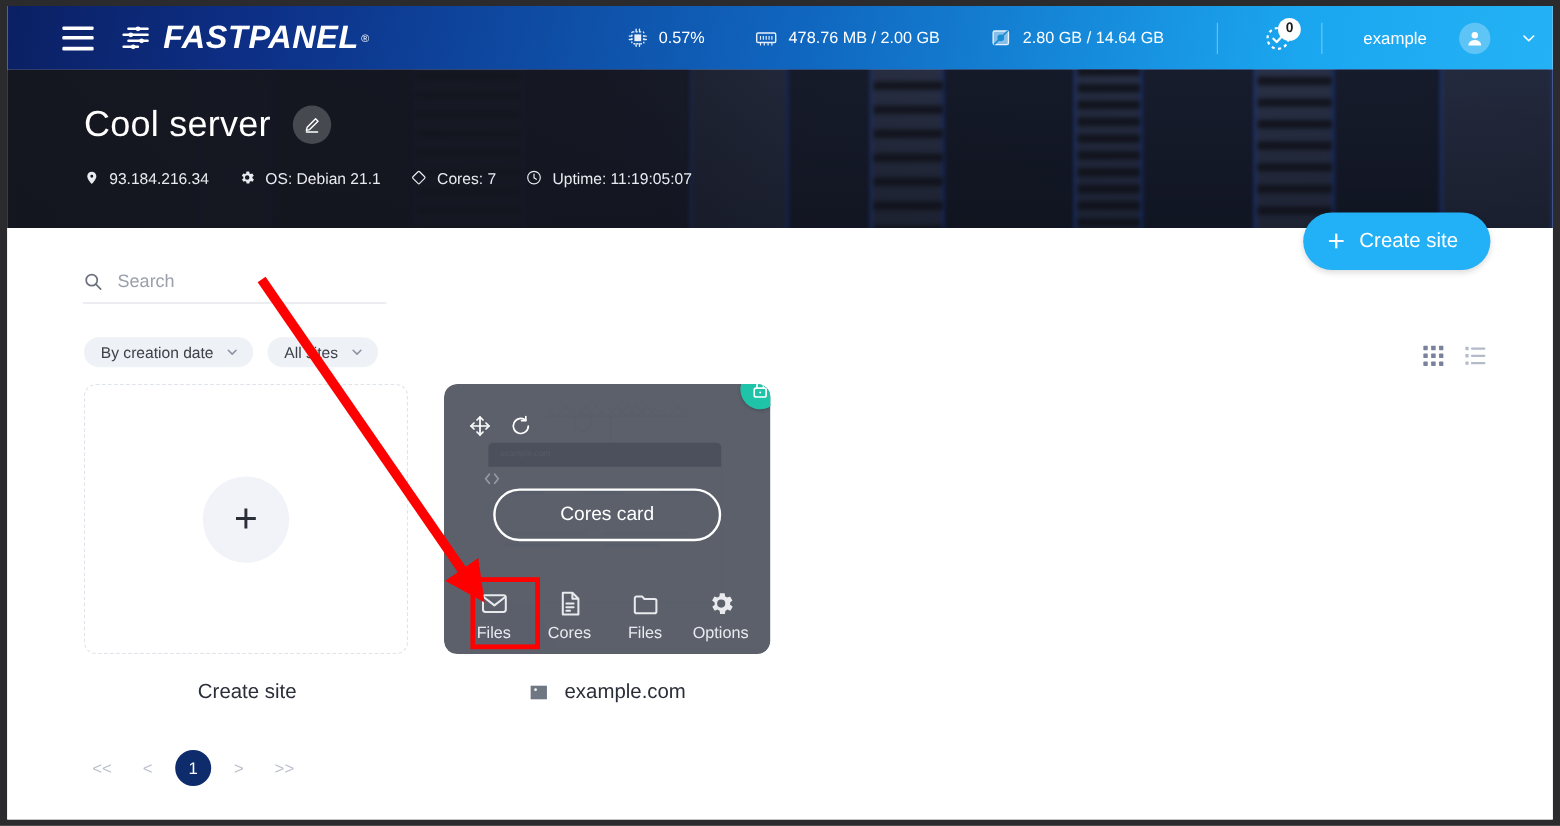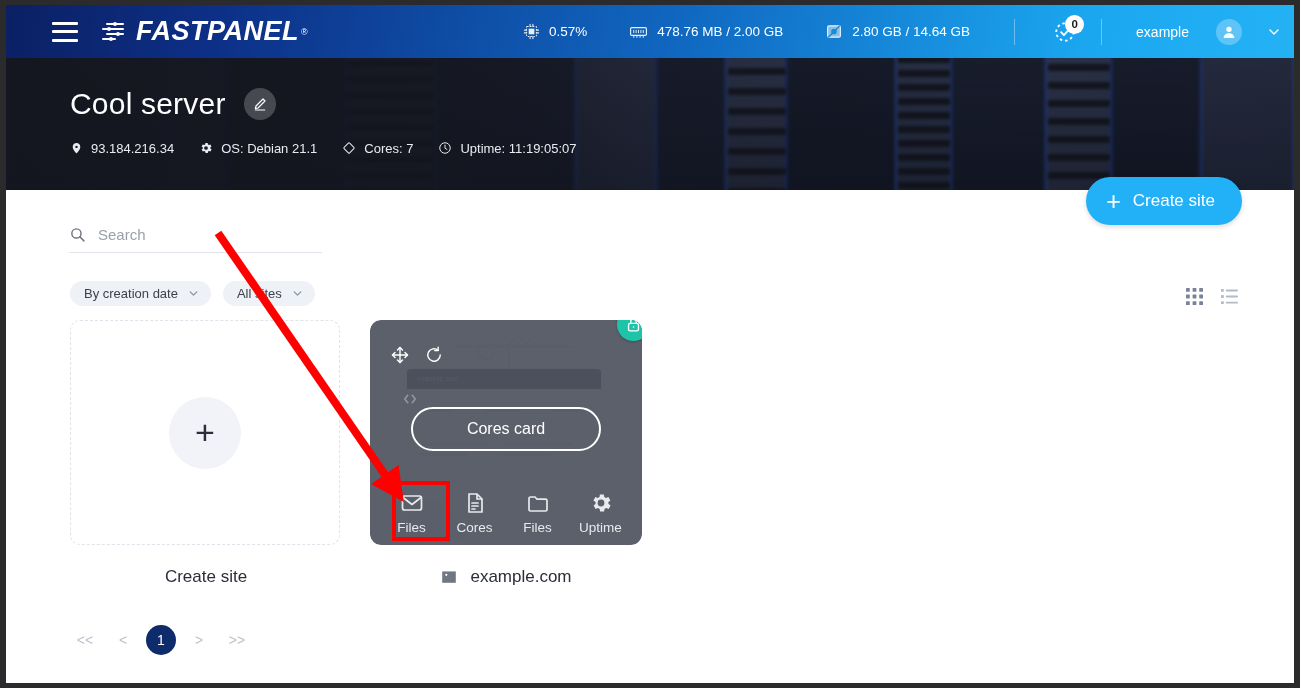--- a/index.html
+++ b/index.html
@@ -615,21 +615,21 @@
               <svg width="24" height="24" viewBox="0 0 24 24" fill="none" stroke="#e8eaee" stroke-width="1.7">
                 <path d="M3 7.5a1.5 1.5 0 0 1 1.5-1.5H9l2 2.2h8.5A1.5 1.5 0 0 1 21 9.7v8.8a1.5 1.5 0 0 1-1.5 1.5h-15A1.5 1.5 0 0 1 3 18.5z" stroke-linejoin="round"></path>
               </svg>
               <span class="lbl">Files</span>
             </div>
 
             <div class="card-action">
               <svg width="24" height="24" viewBox="0 0 24 24" fill="#e8eaee">
                 <path d="M19.4 13a7.6 7.6 0 0 0 0-2l2-1.6-2-3.4-2.4 1a7.6 7.6 0 0 0-1.7-1l-.4-2.6h-4l-.4 2.6c-.6.2-1.2.6-1.7 1l-2.4-1-2 3.4L6.6 11a7.6 7.6 0 0 0 0 2l-2 1.6 2 3.4 2.4-1c.5.4 1.1.8 1.7 1l.4 2.6h4l.4-2.6c.6-.2 1.2-.6 1.7-1l2.4 1 2-3.4-2-1.6zM12 15.4A3.4 3.4 0 1 1 12 8.6a3.4 3.4 0 0 1 0 6.8z"></path>
               </svg>
-              <span class="lbl">Uptime</span>
+              <span class="lbl">Options</span>
             </div>
           </div>
 
           <div class="mail-highlight"></div>
         </div>
 
         <div class="site-caption">
           <span class="ico">
             <svg width="18" height="18" viewBox="0 0 24 24" fill="#6f7783">
               <path d="M3 4.5h18v15H3z" opacity=".25"></path>

